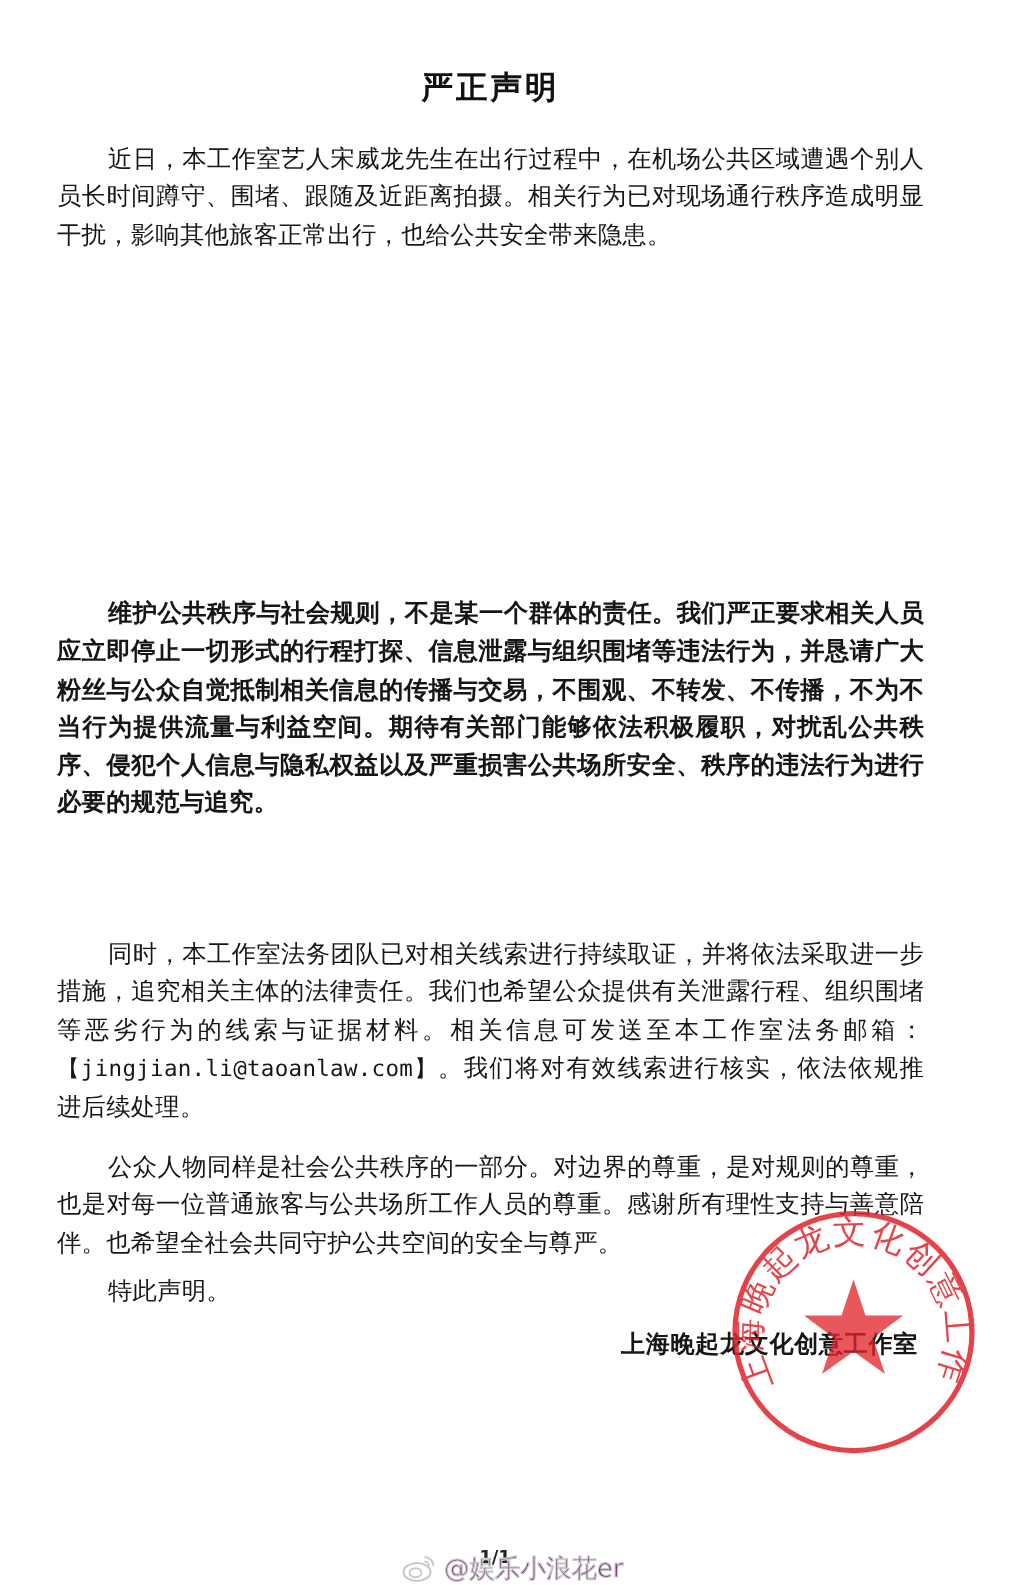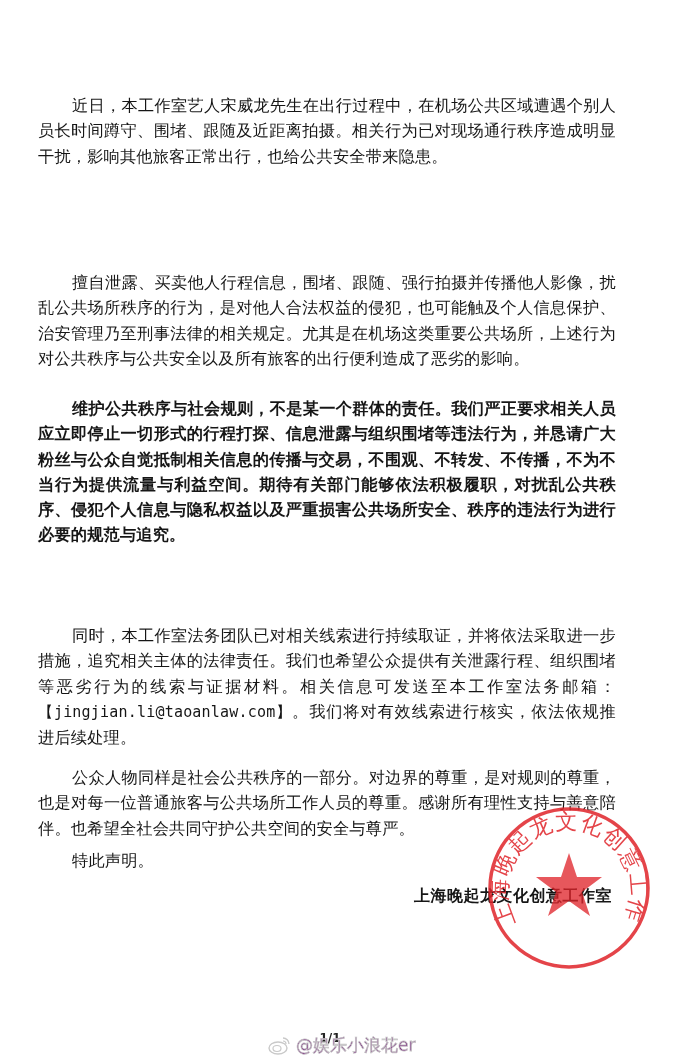--- a/index.html
+++ b/index.html
@@ -38,29 +38,27 @@
   }
   .stamp {
     position: absolute; left: 486px; top: 805px; width: 166px; height: 166px; pointer-events: none;
     opacity: 0.85;
   }
 </style>
 </head>
 <body>
 
 <div class="page">
+  <div class="title">严正声明</div>
 
   <div class="para" style="top:93px">
     <span>近日，本工作室艺人宋威龙先生在出行过程中，在机场公共区域遭遇个别人员长时间蹲守、围堵、跟随及近距离拍摄。相关行为已对现场通行秩序造成明显干扰，影响其他旅客正常出行，也给公共安全带来隐患。</span>
   </div>
 
 
-  <div class="para" style="top:270px">
-    <span>擅自泄露、买卖他人行程信息，围堵、跟随、强行拍摄并传播他人影像，扰乱公共场所秩序的行为，是对他人合法权益的侵犯，也可能触及个人信息保护、治安管理乃至刑事法律的相关规定。尤其是在机场这类重要公共场所，上述行为对公共秩序与公共安全以及所有旅客的出行便利造成了恶劣的影响。</span>
-  </div>
 
   <div class="para bold" style="top:396px">
     <span>维护公共秩序与社会规则，不是某一个群体的责任。我们严正要求相关人员应立即停止一切形式的行程打探、信息泄露与组织围堵等违法行为，并恳请广大粉丝与公众自觉抵制相关信息的传播与交易，不围观、不转发、不传播，不为不当行为提供流量与利益空间。期待有关部门能够依法积极履职，对扰乱公共秩序、侵犯个人信息与隐私权益以及严重损害公共场所安全、秩序的违法行为进行必要的规范与追究。</span>
   </div>
 
 
   <div class="para" style="top:623px">
     <span>同时，本工作室法务团队已对相关线索进行持续取证，并将依法采取进一步措施，追究相关主体的法律责任。我们也希望公众提供有关泄露行程、组织围堵等恶劣行为的线索与证据材料。相关信息可发送至本工作室法务邮箱：</span><span class="mono">【jingjian.li@taoanlaw.com】</span><span>。我们将对有效线索进行核实，依法依规推进后续处理。</span>
   </div>
 

